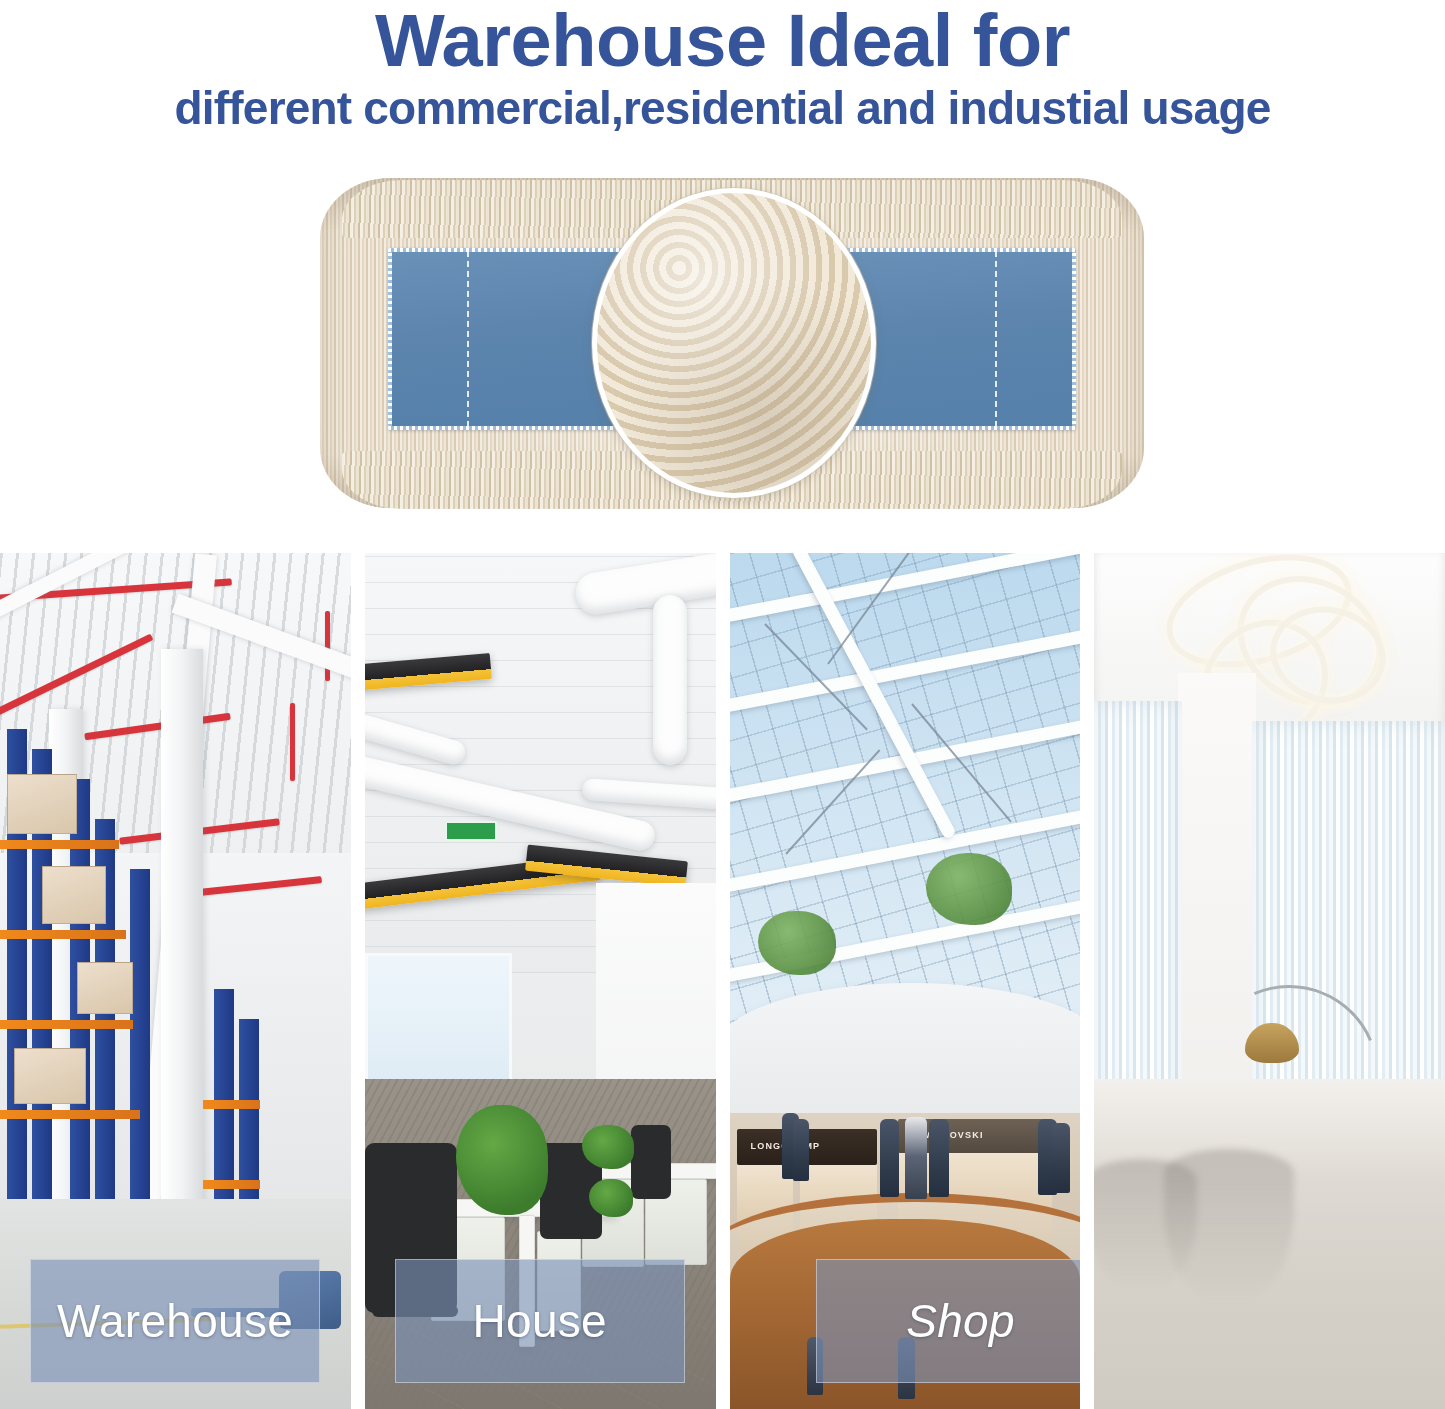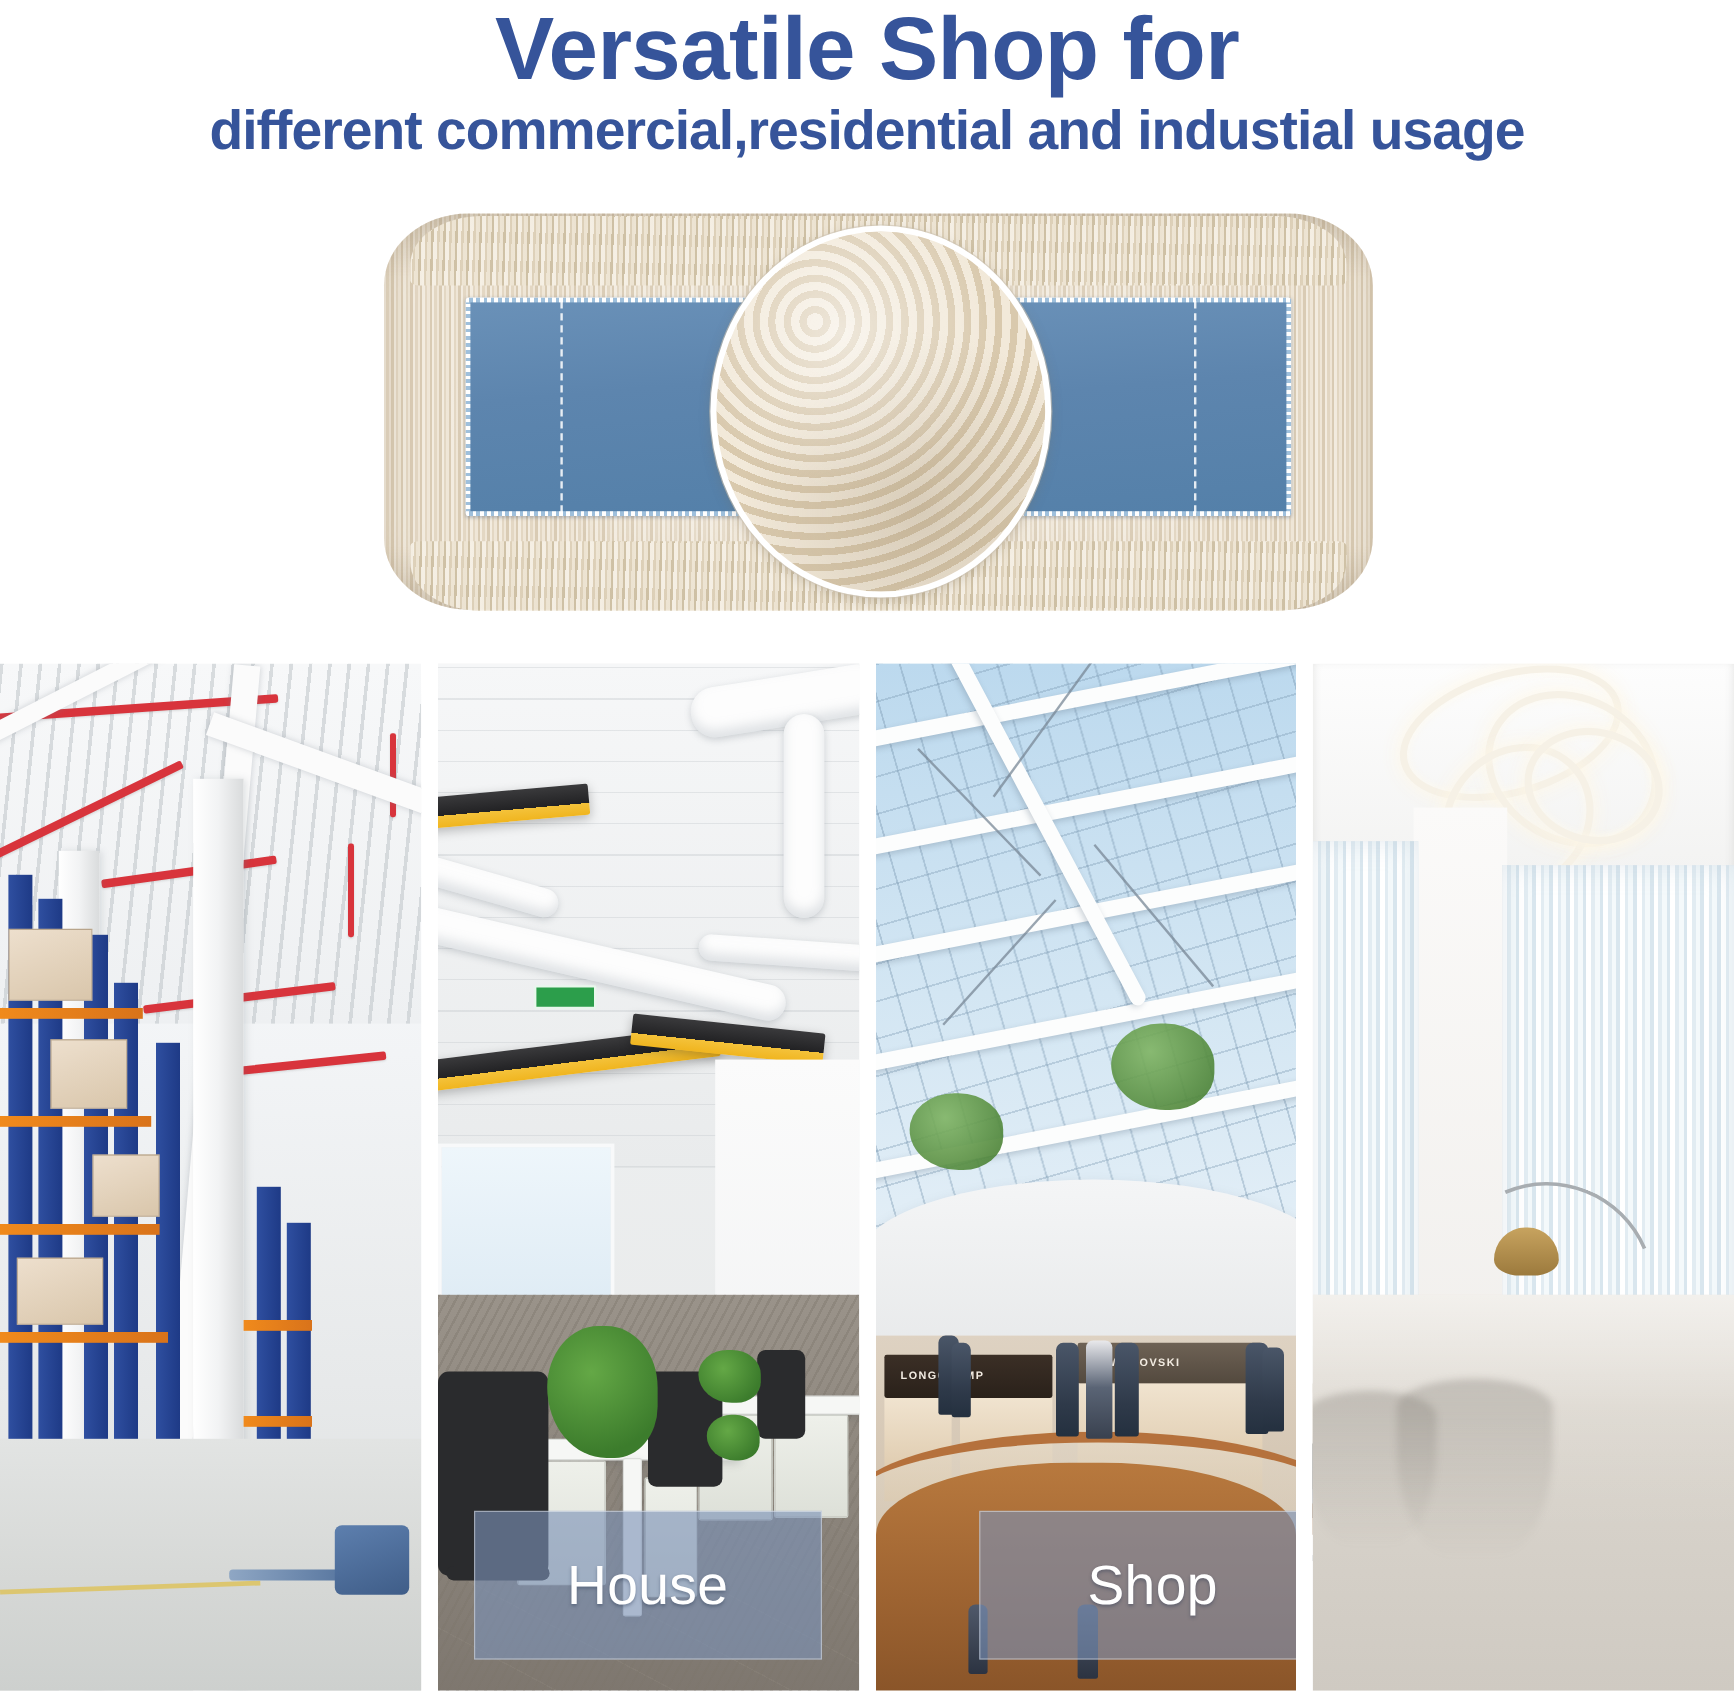--- a/index.html
+++ b/index.html
@@ -476,30 +476,30 @@
   }
   .label-text {
     color: #ffffff;
     font-size: 46px;
     font-weight: normal;
     letter-spacing: 0.3px;
     line-height: 48px;
     text-shadow: 0 1px 3px rgba(40,55,80,0.42);
     white-space: nowrap;
   }
-  .label-box.shop-pos { left: 86px; }
+  .label-box.shop-pos { left: 86px; font-style: italic; }
   .label-box.house-pos { left: 42px; }
 </style>
 </head>
 <body>
 
 <div id="page">
 
   <div class="headline-block">
-    <div class="headline-1">Versatile Shop for</div>
+    <div class="headline-1">Warehouse Ideal for</div>
     <div class="headline-2">different commercial,residential and industial usage</div>
   </div>
 
   <div class="product-hero">
     <div class="mop-fringe"></div>
     <div class="fringe-top"></div>
     <div class="fringe-bottom"></div>
 
     <div class="canvas-panel canvas-left">
       <div class="pocket-line"></div>
@@ -557,20 +557,23 @@
       <div class="wh-pallet" style="left:27%;width:66px;height:60px;"></div>
 
       <div class="wh-floor"></div>
       <div class="wh-floorline" style="left:0;bottom:84px;width:62%;transform:rotate(-2deg);"></div>
 
       <div class="wh-jack">
         <div class="wh-jack-fork"></div>
         <div class="wh-jack-body"></div>
       </div>
 
+      <div class="label-box">
+        <span class="label-text">Warehouse</span>
+      </div>
     </div>
 
     <div class="photo-panel ph-office">
       <div class="of-ceiling"></div>
 
       <div class="of-duct" style="right:-6%;top:10px;width:46%;height:42px;transform:rotate(-9deg);"></div>
       <div class="of-duct" style="right:8%;top:42px;width:34px;height:170px;"></div>
       <div class="of-duct" style="left:-10%;top:196px;width:95%;height:30px;transform:rotate(13deg);transform-origin:left center;"></div>
       <div class="of-duct" style="left:-8%;top:154px;width:38%;height:24px;transform:rotate(16deg);transform-origin:left center;"></div>
       <div class="of-duct" style="right:-4%;top:230px;width:42%;height:22px;transform:rotate(4deg);"></div>

